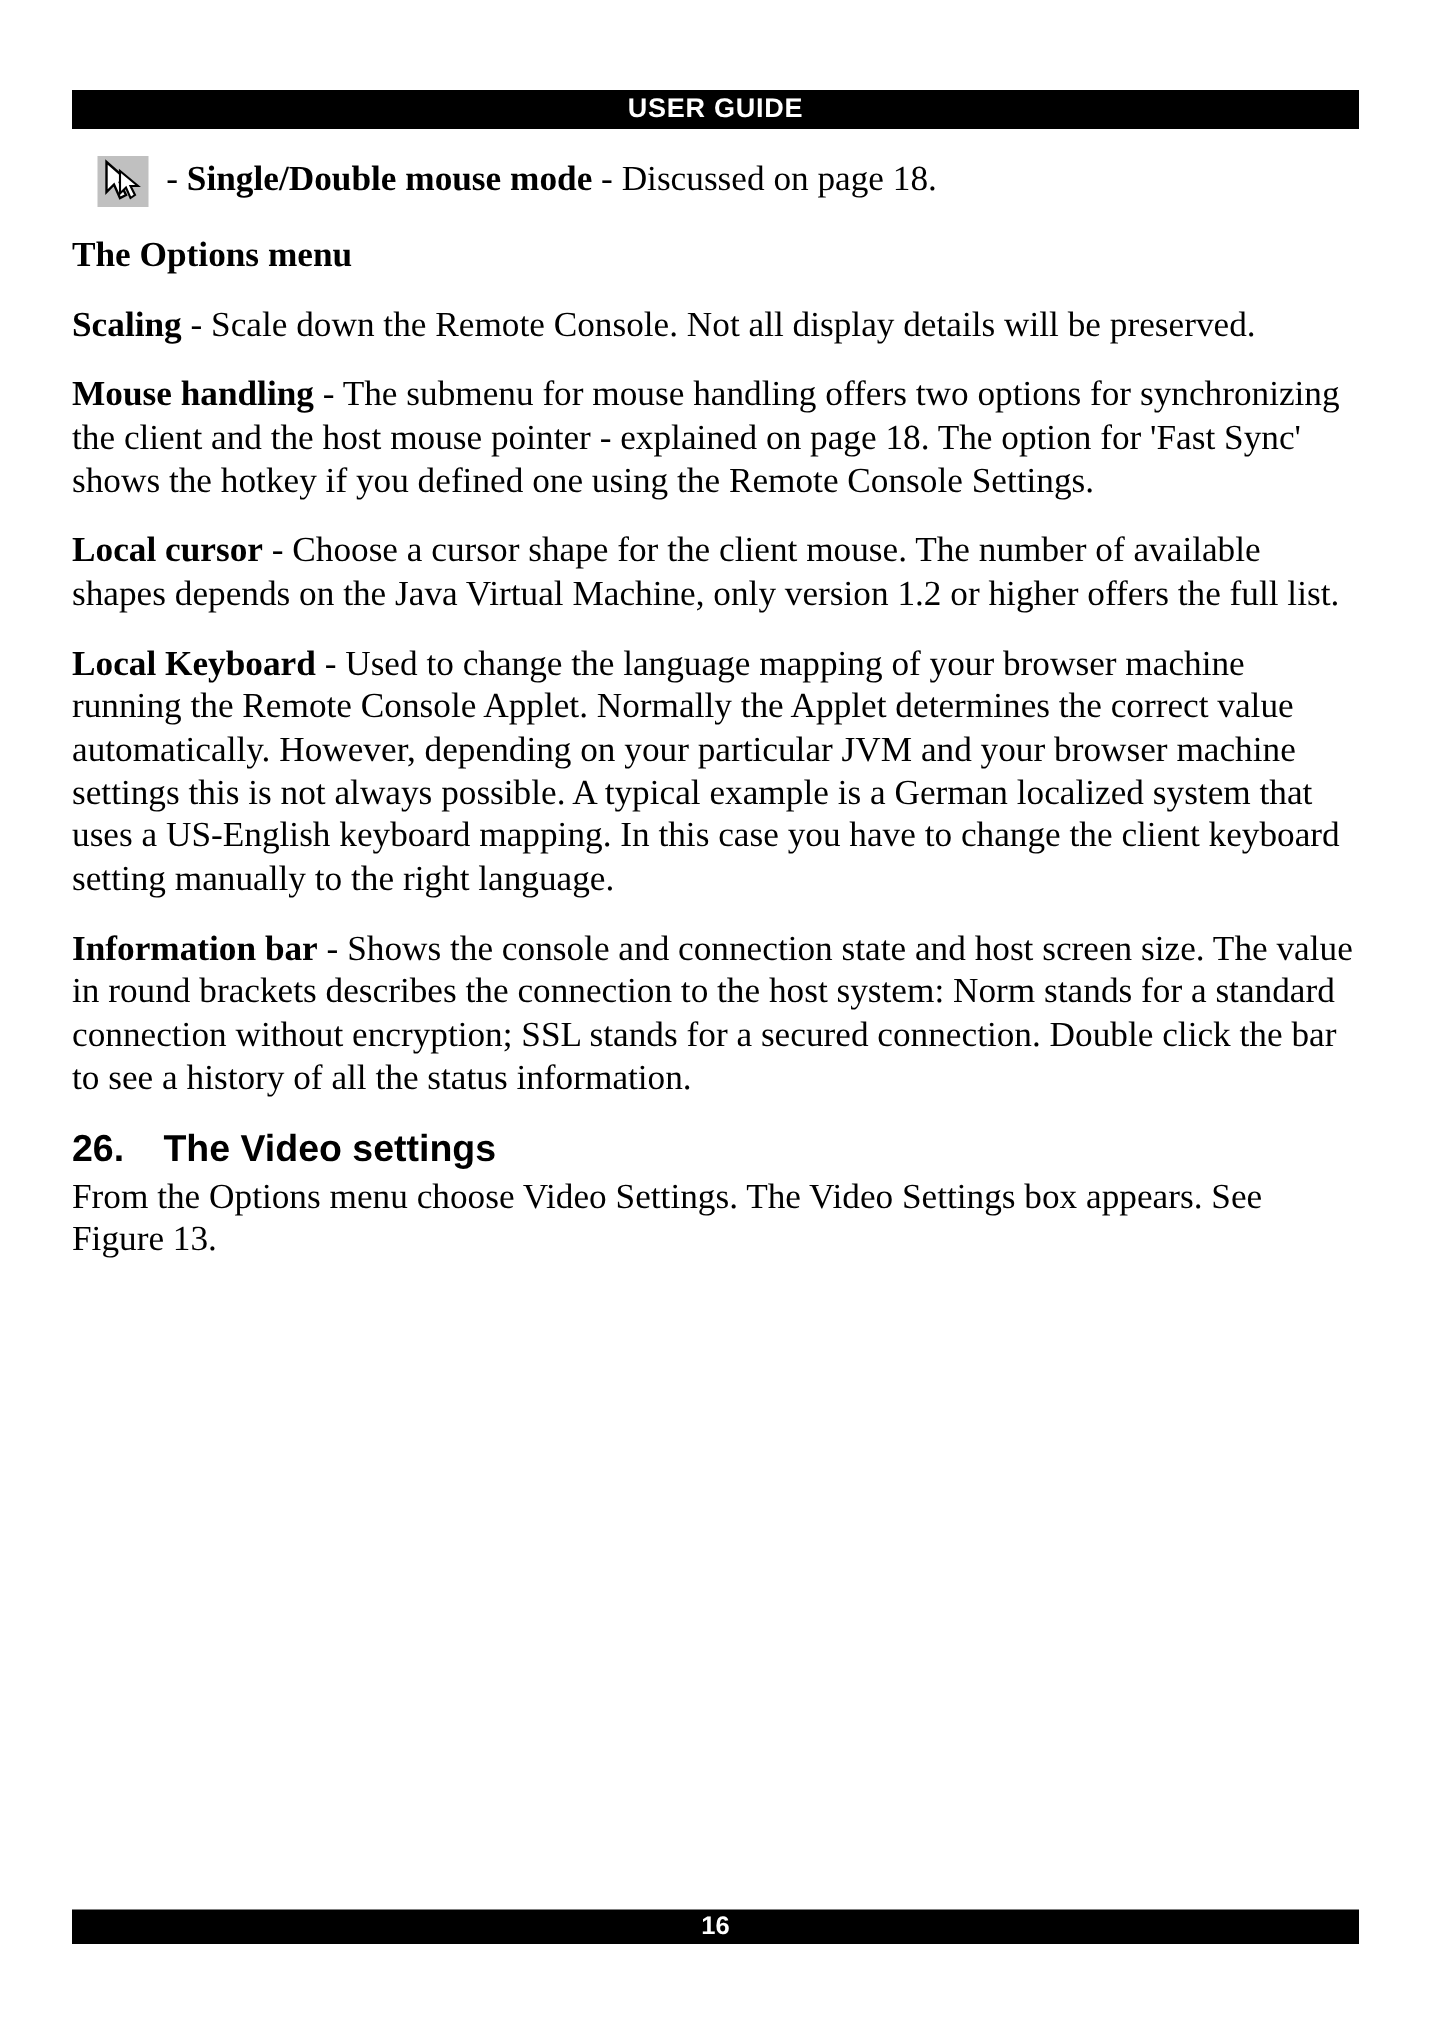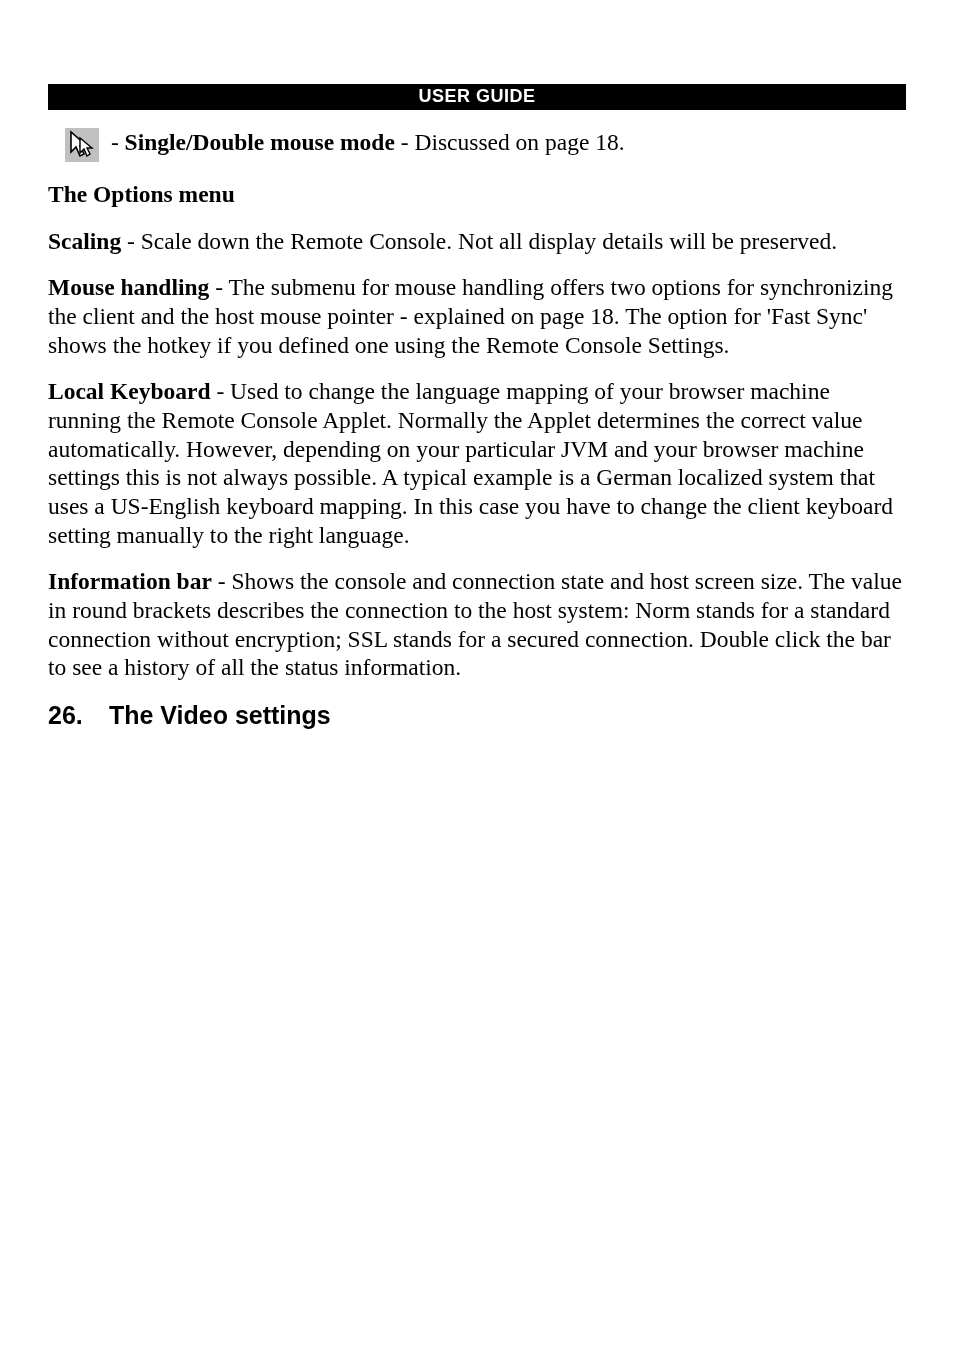--- a/index.html
+++ b/index.html
@@ -18,21 +18,20 @@
   }
   .header-bar {
     background: #000000;
     color: #ffffff;
     font-family: Arial, Helvetica, sans-serif;
     font-weight: bold;
     font-size: 18px;
     text-align: center;
     padding: 2px 0 3px 0;
     letter-spacing: 0.5px;
-    margin-top: 24px;
   }
   .content {
     padding-top: 18px;
     font-size: 23.5px;
     line-height: 1.22;
   }
   .icon-line {
     margin-bottom: 12px;
     padding-left: 17px;
   }
@@ -106,34 +105,41 @@
 
 
     <p class="para">
       <span class="bold">Scaling</span><span> - Scale down the Remote Console. Not all display details will be preserved.</span>
     </p>
 
     <p class="para">
       <span class="bold">Mouse handling</span><span> - The submenu for mouse handling offers two options for synchronizing the client and the host mouse pointer - explained on page 18. The option for 'Fast Sync' shows the hotkey if you defined one using the Remote Console Settings.</span>
     </p>
 
+    <p class="para">
+      <span class="bold">Local cursor</span><span> - Choose a cursor shape for the client mouse. The number of available shapes depends on the Java Virtual Machine, only version 1.2 or higher offers the full list.</span>
+    </p>
 
 
 
     <p class="para">
       <span class="bold">Local Keyboard</span><span> - Used to change the language mapping of your browser machine running the Remote Console Applet. Normally the Applet determines the correct value automatically. However, depending on your particular JVM and your browser machine settings this is not always possible. A typical example is a German localized system that uses a US-English keyboard mapping. In this case you have to change the client keyboard setting manually to the right language.</span>
     </p>
 
 
     <p class="para">
       <span class="bold">Information bar</span><span> - Shows the console and connection state and host screen size. The value in round brackets describes the connection to the host system: Norm stands for a standard connection without encryption; SSL stands for a secured connection. Double click the bar to see a history of all the status information.</span>
     </p>
 
     <div class="section-heading">
       <span class="section-num">26.</span>
       <span>The Video settings</span>
     </div>
 
+    <p class="para">From the Options menu choose Video Settings. The Video Settings box appears. See Figure 13.</p>
 
   </div>
 
+  <div class="footer-bar">
+    <span>16</span>
+  </div>
 
 </div>
 
 </body></html>

